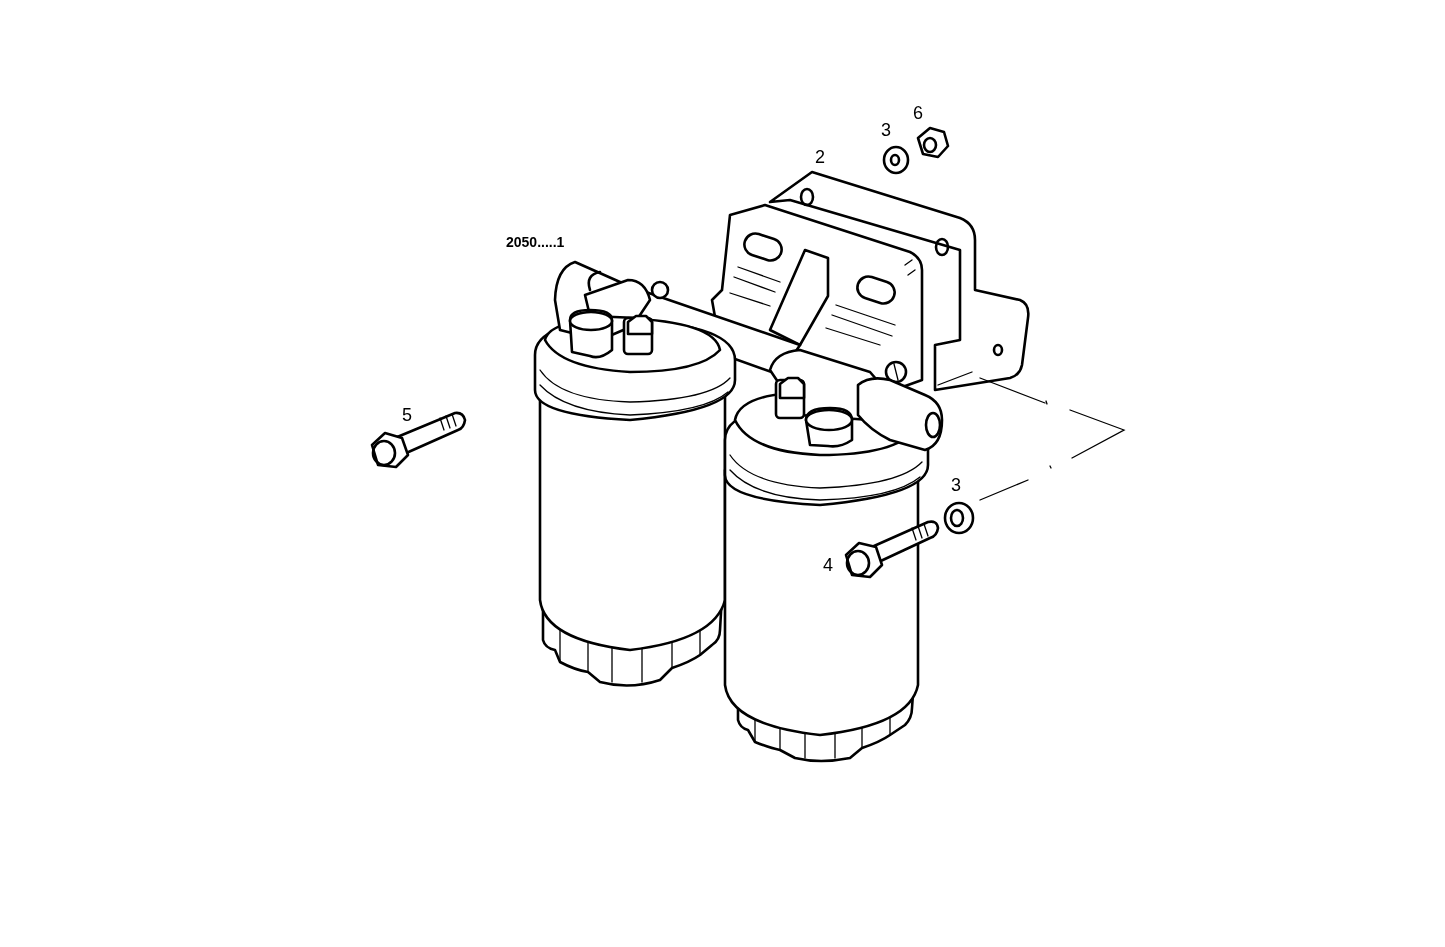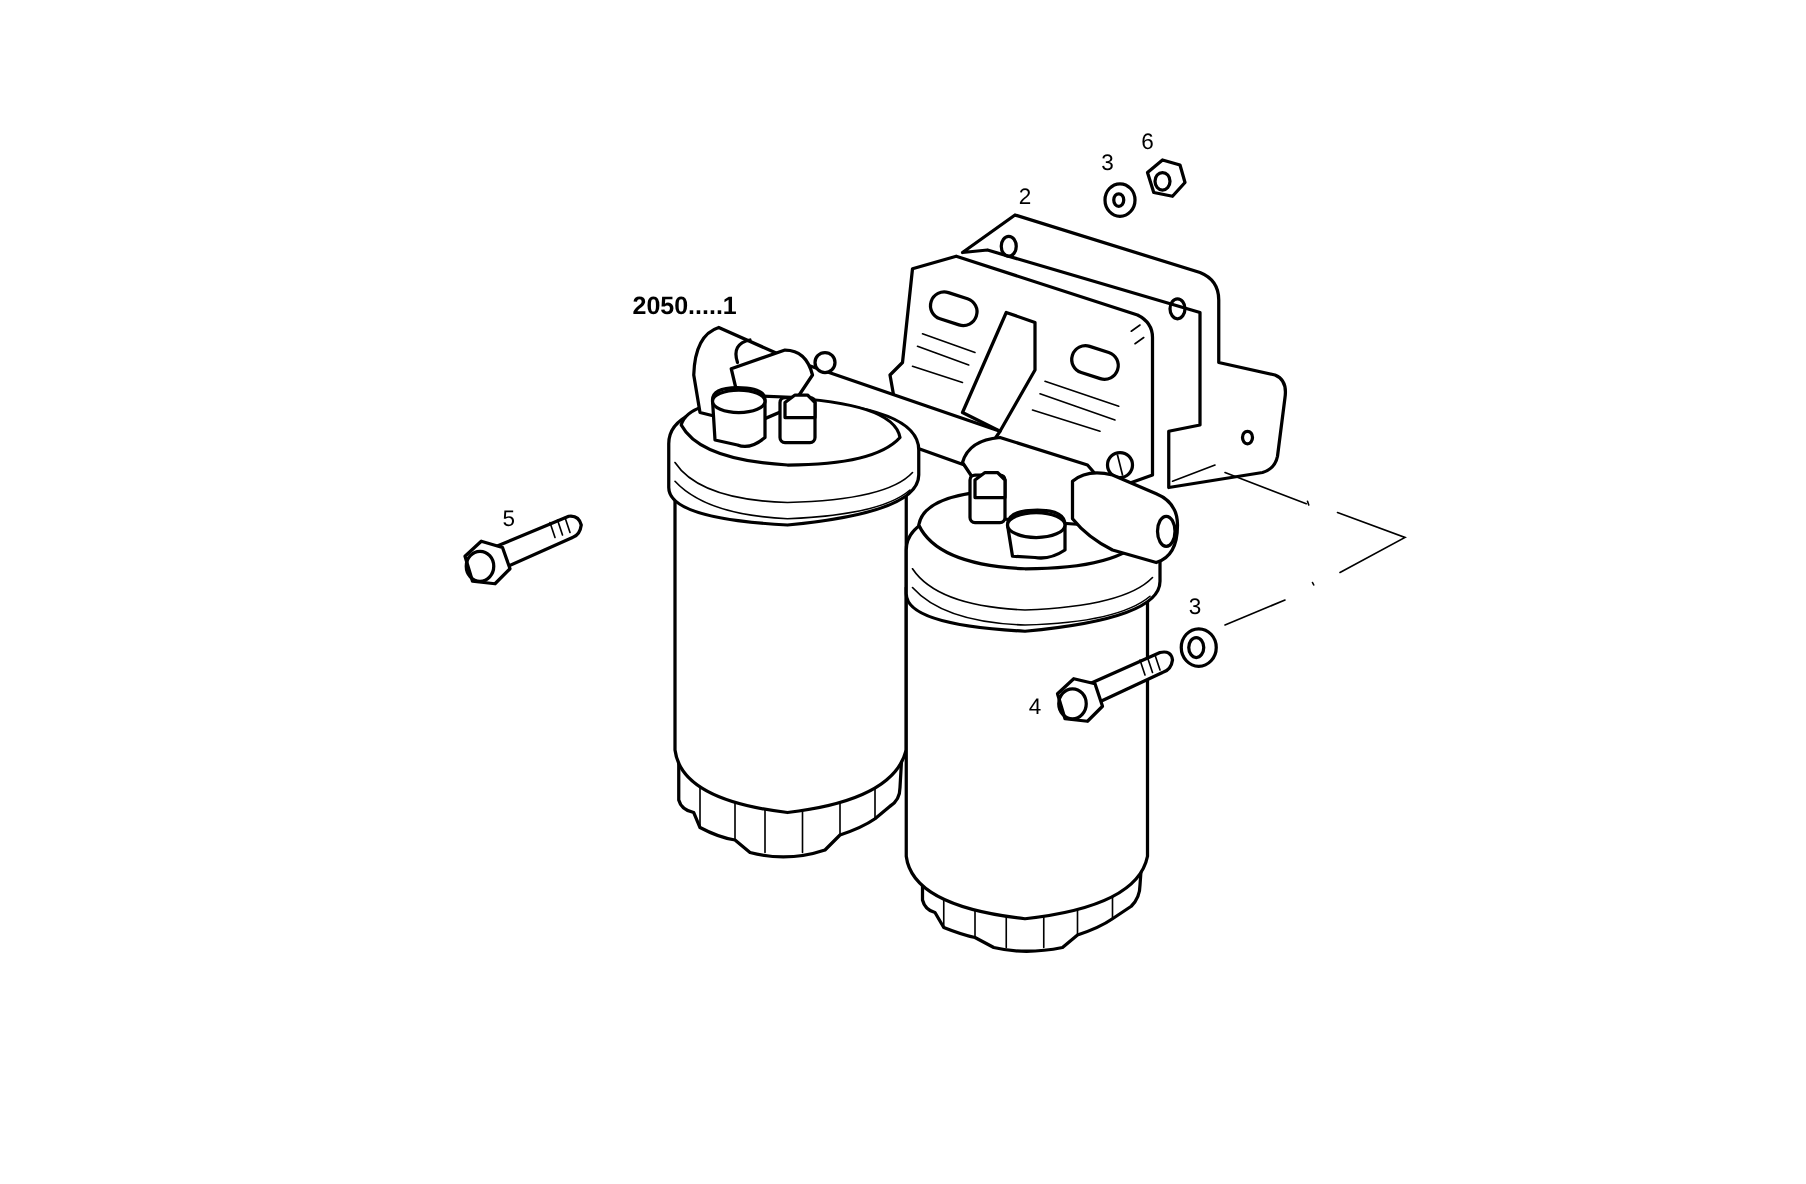--- a/index.html
+++ b/index.html
@@ -2,21 +2,21 @@
 <html><head>
   <meta charset="utf-8">
   <style>
     html, body { margin: 0; padding: 0; background: #ffffff; }
     body { width: 1445px; height: 947px; position: relative; overflow: hidden; font-family: "Liberation Sans", sans-serif; }
     #diagram { position: absolute; left: 0; top: 0; width: 1445px; height: 947px; }
     .ln { fill: none; stroke: #000; stroke-width: 2.6; stroke-linejoin: round; stroke-linecap: round; }
     .ln-w { fill: #fff; stroke: #000; stroke-width: 2.6; stroke-linejoin: round; stroke-linecap: round; }
     .thin { fill: none; stroke: #000; stroke-width: 1.3; stroke-linecap: round; }
     .callout { position: absolute; font-family: "Liberation Sans", sans-serif; font-size: 18px; color: #000; line-height: 1; }
-    .callout.small { font-size: 20px; font-weight: bold; letter-spacing: 0px; }
+    .callout.small { font-size: 14px; font-weight: bold; letter-spacing: 0px; }
   </style>
 </head>
 <body>
 
 <svg id="diagram" viewBox="0 0 1445 947" xmlns="http://www.w3.org/2000/svg">
 
   <g>
 
     <path class="ln-w" d="M770,202 L812,172 L960,218 Q975,224 975,240 L975,290 L1020,300 Q1030,304 1028,318 L1022,365 Q1020,375 1010,378 L935,390 L935,345 L960,340 L960,250 L790,200 Z"></path>
 

